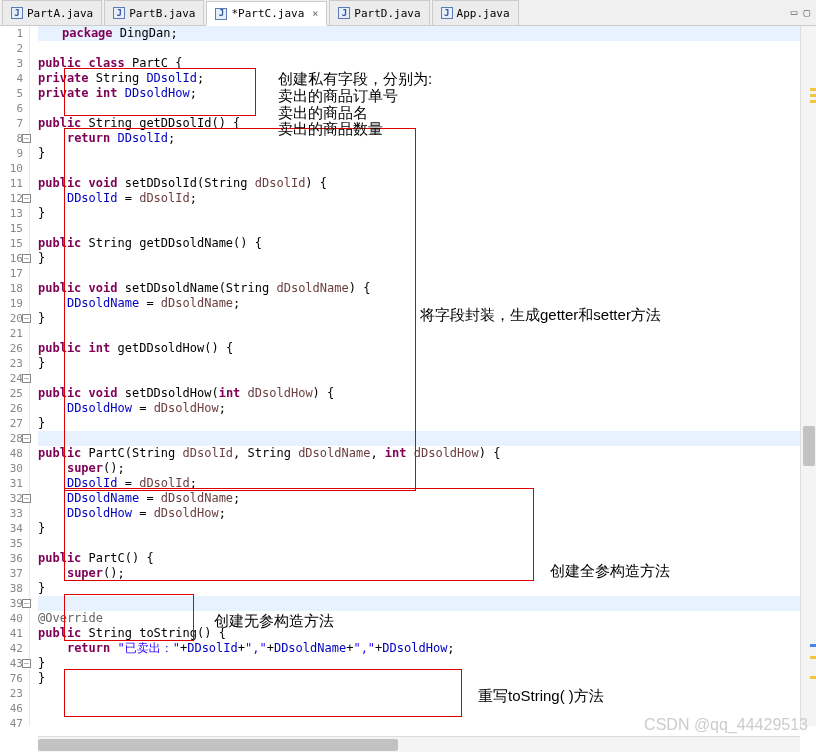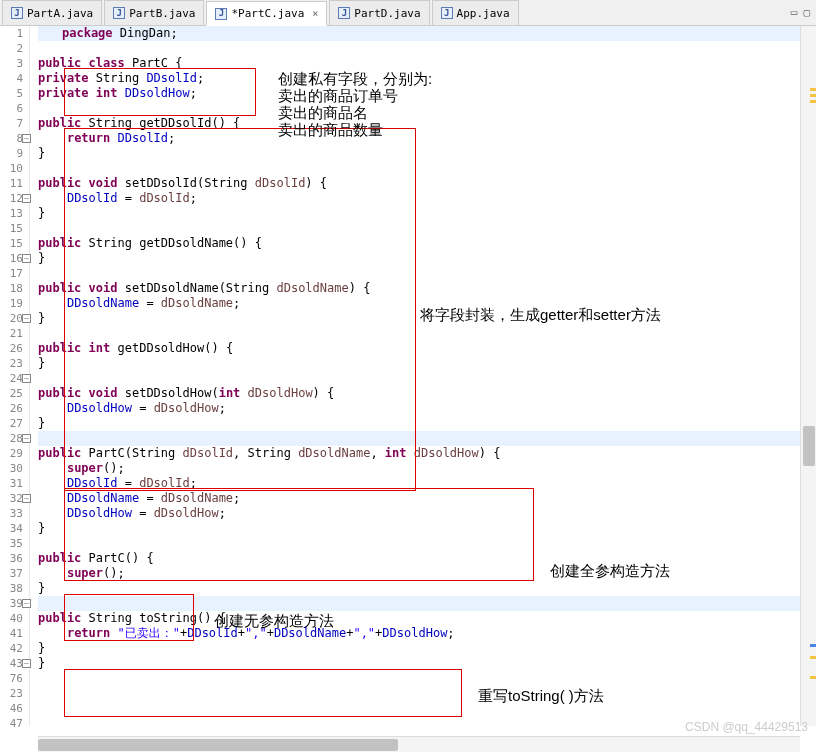--- a/index.html
+++ b/index.html
@@ -171,21 +171,21 @@
       position: absolute;
       top: 2px; height: 12px;
       background: #c2c2c2;
       border-radius: 2px;
     }
     .watermark {
       position: absolute;
       right: 8px;
       bottom: 18px;
       color: #ccc;
-      font-size: 12px;
+      font-size: 16px;
       font-family: sans-serif;
     }
   </style>
 </head>
 <body>
 
 <div class="tab-bar">
   <div id="tabs-container" style="display: flex;">
       <div class="tab">
         <span class="tab-icon">J</span>
@@ -238,21 +238,21 @@
       <div class="gutter-line">19</div>
       <div class="gutter-line">20<div class="fold-marker">–</div></div>
       <div class="gutter-line">21</div>
       <div class="gutter-line">26</div>
       <div class="gutter-line">23</div>
       <div class="gutter-line">24<div class="fold-marker">–</div></div>
       <div class="gutter-line">25</div>
       <div class="gutter-line">26</div>
       <div class="gutter-line">27</div>
       <div class="gutter-line">28<div class="fold-marker">–</div></div>
-      <div class="gutter-line">29</div>
+      <div class="gutter-line">48</div>
       <div class="gutter-line">30</div>
       <div class="gutter-line">31</div>
       <div class="gutter-line">32<div class="fold-marker">–</div></div>
       <div class="gutter-line">33</div>
       <div class="gutter-line">34</div>
       <div class="gutter-line">35</div>
       <div class="gutter-line">36</div>
       <div class="gutter-line">37</div>
       <div class="gutter-line">38</div>
       <div class="gutter-line">39<div class="fold-marker">–</div></div>
@@ -298,33 +298,34 @@
       <div class="code-line"><span class="type">    </span><span class="kw">super</span><span class="type">();</span></div>
       <div class="code-line"><span class="type">    </span><span class="field">DDsolId</span><span class="type"> = </span><span class="param">dDsolId</span><span class="type">;</span></div>
       <div class="code-line"><span class="type">    </span><span class="field">DDsoldName</span><span class="type"> = </span><span class="param">dDsoldName</span><span class="type">;</span></div>
       <div class="code-line"><span class="type">    </span><span class="field">DDsoldHow</span><span class="type"> = </span><span class="param">dDsoldHow</span><span class="type">;</span></div>
       <div class="code-line"><span class="type">}</span></div>
       <div class="code-line"></div>
       <div class="code-line"><span class="kw">public</span><span class="type"> PartC() {</span></div>
       <div class="code-line"><span class="type">    </span><span class="kw">super</span><span class="type">();</span></div>
       <div class="code-line"><span class="type">}</span></div>
       <div class="code-line highlight-line"></div>
+      <div class="code-line"><span class="ann">@Override</span></div>
       <div class="code-line"><span class="kw">public</span><span class="type"> String toString() {</span></div>
       <div class="code-line"><span class="type">    </span><span class="kw">return</span><span class="type"> </span><span class="str">"已卖出："</span><span class="type">+</span><span class="field">DDsolId</span><span class="type">+</span><span class="str">","</span><span class="type">+</span><span class="field">DDsoldName</span><span class="type">+</span><span class="str">","</span><span class="type">+</span><span class="field">DDsoldHow</span><span class="type">;</span></div>
       <div class="code-line"><span class="type">}</span></div>
       <div class="code-line"><span class="type">}</span></div>
       <div class="red-box" style="left: 34px; top: 42px; width: 192px; height: 48px;"></div>
       <div class="red-box" style="left: 34px; top: 102px; width: 352px; height: 363px;"></div>
       <div class="red-box" style="left: 34px; top: 462px; width: 470px; height: 93px;"></div>
       <div class="red-box" style="left: 34px; top: 568px; width: 130px; height: 47px;"></div>
       <div class="red-box" style="left: 34px; top: 643px; width: 398px; height: 48px;"></div>
       <div class="annot" style="left: 248px; top: 42px;">创建私有字段，分别为:</div>
       <div class="annot" style="left: 248px; top: 59px;">卖出的商品订单号</div>
       <div class="annot" style="left: 248px; top: 76px;">卖出的商品名</div>
-      <div class="annot" style="left: 248px; top: 93px;">卖出的商品数量</div>
+      <div class="annot" style="left: 248px; top: 93px; font-family: Liberation Serif, serif;">卖出的商品数量</div>
       <div class="annot" style="left: 390px; top: 278px;">将字段封装，生成getter和setter方法</div>
       <div class="annot" style="left: 520px; top: 534px;">创建全参构造方法</div>
       <div class="annot" style="left: 184px; top: 584px;">创建无参构造方法</div>
       <div class="annot" style="left: 448px; top: 659px;">重写toString( )方法</div>
     </div>
 </div>
 
 <div class="vscroll">
   <div class="thumb" style="top:400px;height:40px;"></div>
   <div class="marker-strip">

